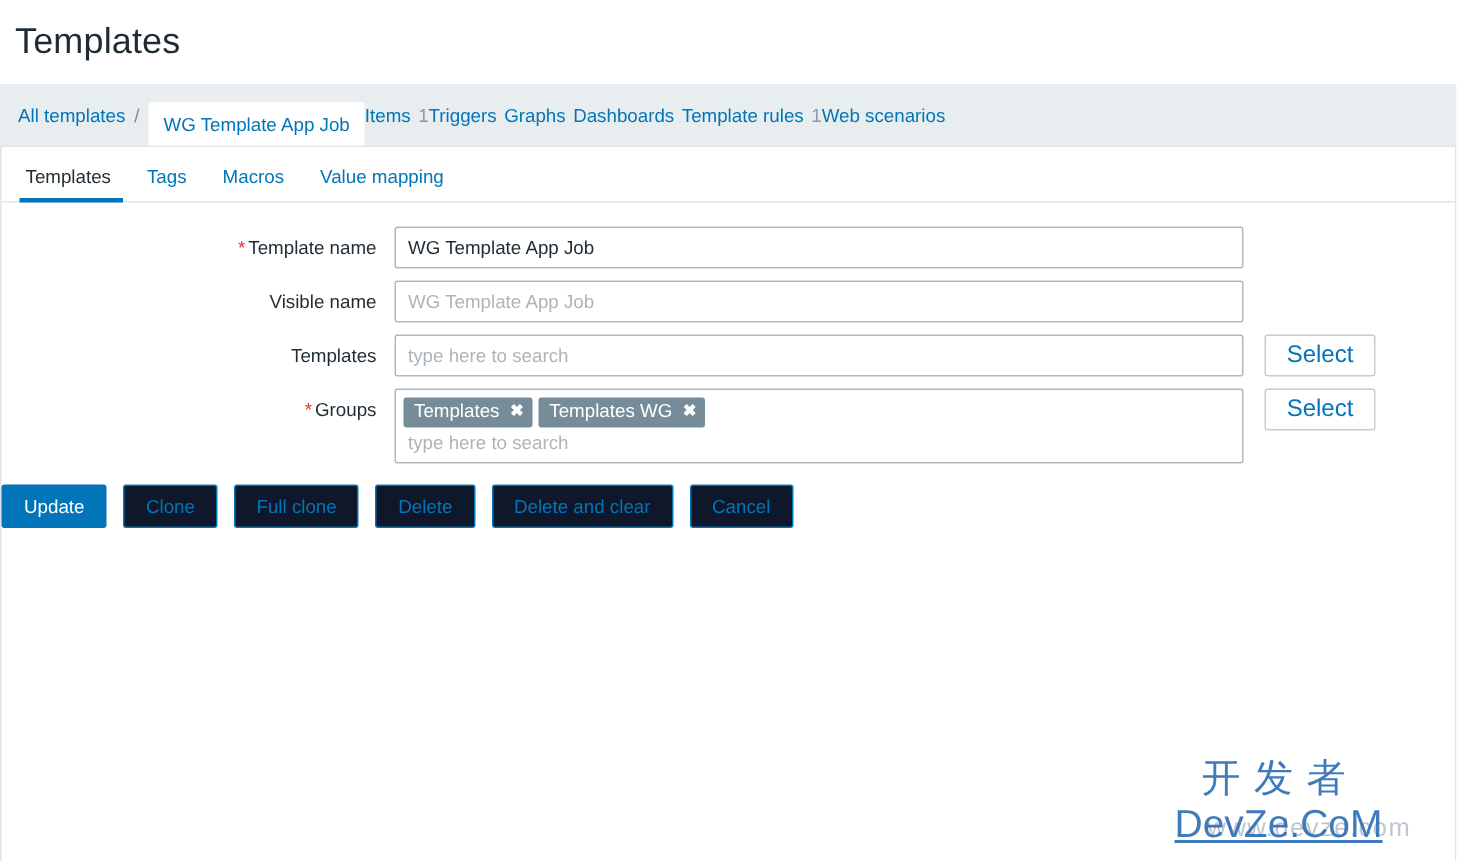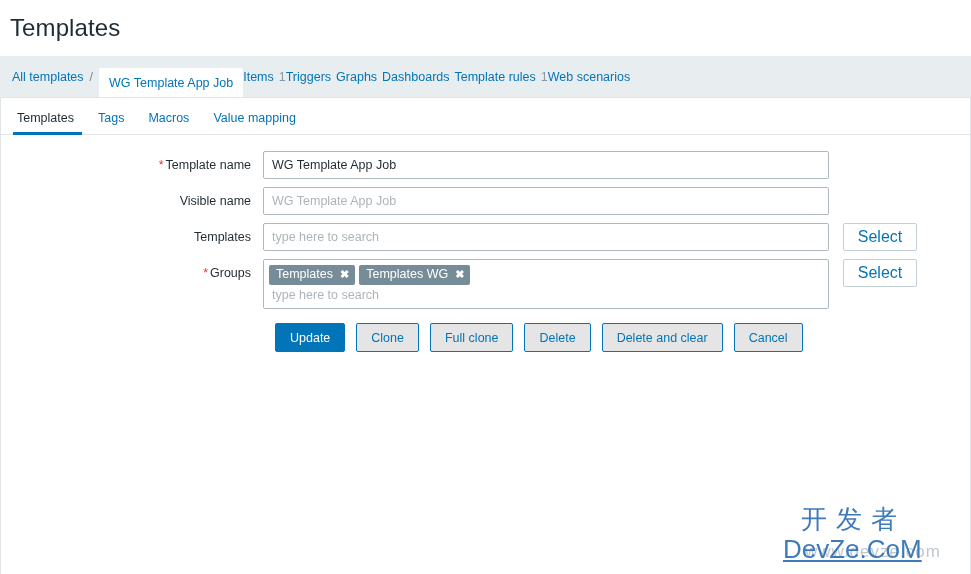--- a/index.html
+++ b/index.html
@@ -256,39 +256,38 @@
     outline: none;
     background: #ffffff;
   }
 
   
   .btn-row {
     display: flex;
     align-items: center;
     gap: 11px;
     margin-top: 14px;
-    padding-left: 274px;
   }
   .btn {
     height: 29px;
     box-sizing: border-box;
     border-radius: 2px;
     font-family: "Liberation Sans", sans-serif;
     font-size: 12.5px;
     cursor: pointer;
     padding: 0 14px;
     white-space: nowrap;
   }
   .btn-primary {
     background: #0275b8;
     border: 1px solid #0275b8;
     color: #ffffff;
   }
   .btn-secondary {
-    background: #e5e5e5;
+    background: #0f172a;
     border: 1px solid #0275b8;
     color: #0275b8;
   }
 
   
   .watermark {
     position: absolute;
     right: 6px;
     bottom: 2px;
     width: 186px;

